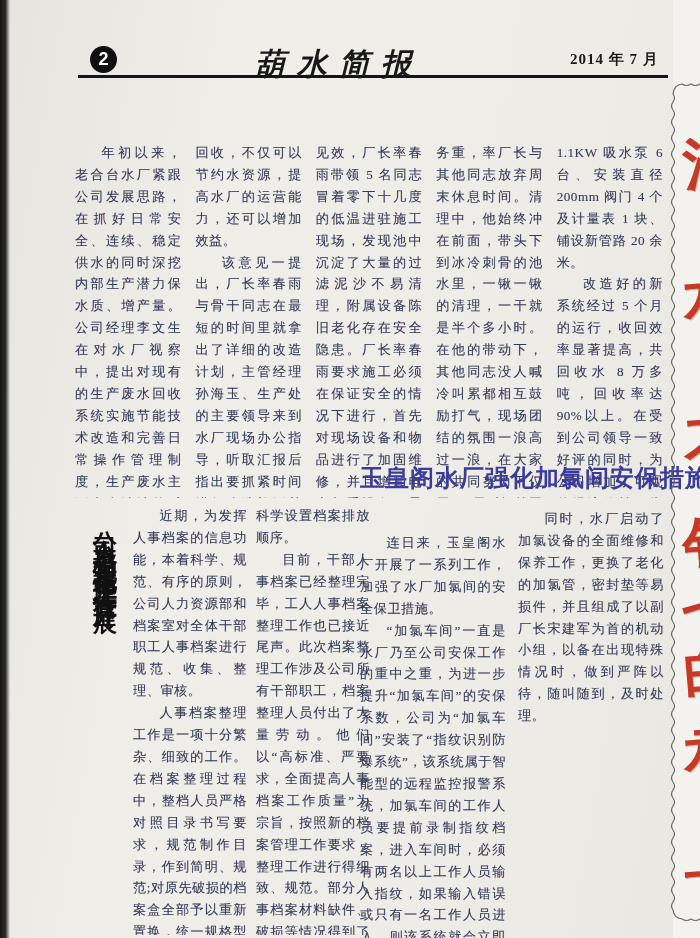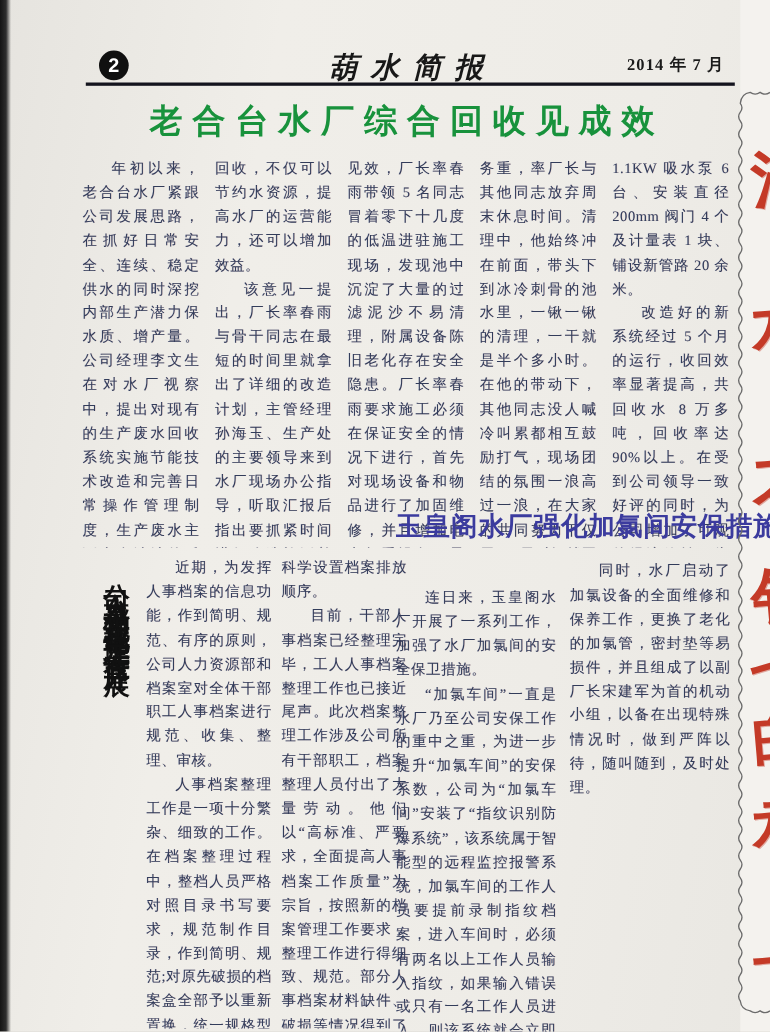--- a/index.html
+++ b/index.html
@@ -8,22 +8,22 @@
     background:linear-gradient(100deg,#e6e4df 0%,#f0eee9 30%,#eeece7 70%,#e9e7e2 100%);
     font-family:"Liberation Serif","DejaVu Serif",serif;
   }
   .scan-edge-left{position:absolute;left:0;top:0;width:10px;height:938px;
     background:linear-gradient(to right,#141414 0%,#2e2e2e 55%,rgba(70,70,70,0) 100%);}
   .next-page-strip{position:absolute;right:0;top:0;width:27px;height:938px;background:#f4f2ee;}
   
   .pagenum{position:absolute;left:90px;top:46px;width:27px;height:27px;border-radius:50%;
     background:#101010;color:#fff;font-weight:bold;font-size:18px;line-height:27px;text-align:center;
     font-family:"Liberation Sans",sans-serif;}
-  .masthead{position:absolute;left:255px;top:44px;width:240px;text-align:center;
-    font-size:26px;font-weight:bold;letter-spacing:12px;color:#181818;font-style:italic;}
+  .masthead{position:absolute;left:255px;top:44px;width:240px;text-align:left;
+    font-size:30px;font-weight:bold;letter-spacing:12px;color:#181818;font-style:italic;}
   .issue-date{position:absolute;left:570px;top:50px;width:110px;
     font-size:15px;font-weight:bold;letter-spacing:1px;color:#1b1b1b;}
   .head-rule{position:absolute;left:78px;top:75px;width:590px;height:3px;background:#14141e;}
   
   .headline1{position:absolute;left:110px;top:90px;width:520px;text-align:center;
     font-size:30px;font-weight:bold;letter-spacing:9px;white-space:nowrap;}
   .a1-cols{position:absolute;left:75px;top:142px;width:588px;height:356px;display:flex;gap:14px;}
   .col{flex:1;overflow:hidden;}
   .col p{margin:0;text-align:justify;}
   .bodytext{font-size:13.2px;line-height:21.9px;color:#323c5a;letter-spacing:0.5px;
@@ -50,21 +50,20 @@
 
 <div class="page">
   <div class="scan-edge-left"></div>
   <div class="next-page-strip"></div>
 
   <div class="pagenum">2</div>
   <div class="masthead">葫水简报</div>
   <div class="issue-date">2014 年 7 月</div>
   <div class="head-rule"></div>
 
-  <div class="headline1" style="color: rgb(24, 146, 60);">老合台水厂综合回收见成效</div>
   <div class="a1-cols">
     <div class="col bodytext">
         <p class="indent">年初以来，老合台水厂紧跟公司发展思路，在抓好日常安全、连续、稳定供水的同时深挖内部生产潜力保水质、增产量。公司经理李文生在对水厂视察中，提出对现有的生产废水回收系统实施节能技术改造和完善日常操作管理制度，生产废水主要来自滤池的反冲洗废水，可占整个水厂日产水量的 2%——3%，对这部分水进行</p>
       </div>
     <div class="col bodytext">
         <p class="">回收，不仅可以节约水资源，提高水厂的运营能力，还可以增加效益。</p>
         <p class="indent">该意见一提出，厂长率春雨与骨干同志在最短的时间里就拿出了详细的改造计划，主管经理孙海玉、生产处的主要领导来到水厂现场办公指导，听取汇报后指出要抓紧时间进行改造施工并要求技术、材料部门给予大力支持。</p>
       </div>
     <div class="col bodytext">
         <p class="">见效，厂长率春雨带领 5 名同志冒着零下十几度的低温进驻施工现场，发现池中沉淀了大量的过滤泥沙不易清理，附属设备陈旧老化存在安全隐患。厂长率春雨要求施工必须在保证安全的情况下进行，首先对现场设备和物品进行了加固维修，并且增加电力起重设备，最大限度地减小体能消耗。</p>
@@ -73,21 +72,21 @@
         <p class="">务重，率厂长与其他同志放弃周末休息时间。清理中，他始终冲在前面，带头下到冰冷刺骨的池水里，一锹一锹的清理，一干就是半个多小时。在他的带动下，其他同志没人喊冷叫累都相互鼓励打气，现场团结的氛围一浪高过一浪，在大家的共同努力下仅用 10 天时间就圆满完成所有改造项目，其中清理泥沙 130 多立方、增加</p>
       </div>
     <div class="col bodytext">
         <p class="">1.1KW 吸水泵 6 台、安装直径 200mm 阀门 4 个及计量表 1 块、铺设新管路 20 余米。</p>
         <p class="indent">改造好的新系统经过 5 个月的运行，收回效率显著提高，共回收水 8 万多吨，回收率达 90%以上。在受到公司领导一致好评的同时，为公司增加了可观的经济效益，为全年安全、平稳供水打下了坚实的基础！</p>
       </div>
   </div>
 
   <div class="vertical-title">公司人事档案规范化整理工作有序开展</div>
   <div class="colA col bodytext">
-      <p class="indent">近期，为发挥人事档案的信息功能，作到简明、规范、有序的原则，公司人力资源部和档案室对全体干部职工人事档案进行规范、收集、整理、审核。</p>
+      <p class="indent">近期，为发挥人事档案的信息功能，本着科学、规范、有序的原则，公司人力资源部和档案室对全体干部职工人事档案进行规范、收集、整理、审核。</p>
       <p class="indent">人事档案整理工作是一项十分繁杂、细致的工作。在档案整理过程中，整档人员严格对照目录书写要求，规范制作目录，作到简明、规范;对原先破损的档案盒全部予以重新置换，统一规格型号;在装订过程中，细心琢磨，小心操作，力求使每卷档案装订整齐划一;为便于保管和利用，对每份档案进行编号，并</p>
     </div>
   <div class="colB col bodytext">
       <p class="">科学设置档案排放顺序。</p>
       <p class="indent">目前，干部人事档案已经整理完毕，工人人事档案整理工作也已接近尾声。此次档案整理工作涉及公司所有干部职工，档案整理人员付出了大量劳动。他们以“高标准、严要求，全面提高人事档案工作质量”为宗旨，按照新的档案管理工作要求，整理工作进行得细致、规范。部分人事档案材料缺件、破损等情况得到了根本好转，便利了日后人事档案管理工作的开展，使公司的人事档案管理工作迈上了一个新台阶。</p>
     </div>
 
   <div class="headline3" style="color: rgb(59, 59, 158);">玉皇阁水厂强化加氯间安保措施</div>
   <div class="colC col bodytext">
       <p class="indent">连日来，玉皇阁水厂开展了一系列工作，加强了水厂加氯间的安全保卫措施。</p>

